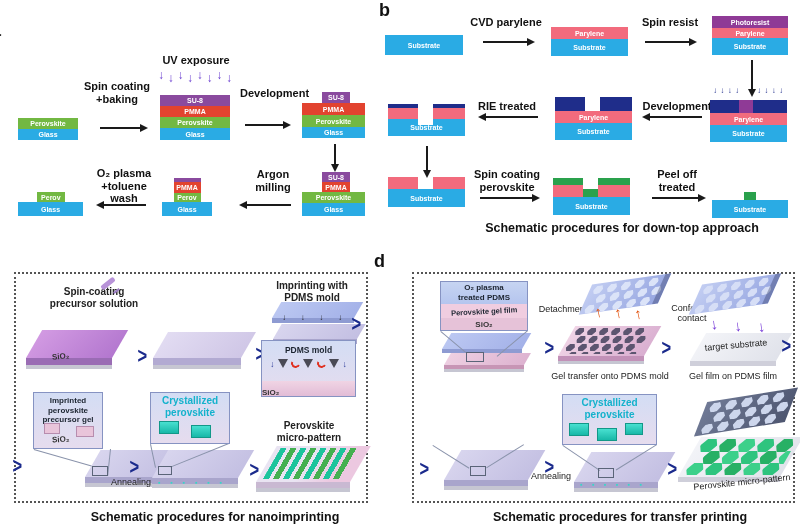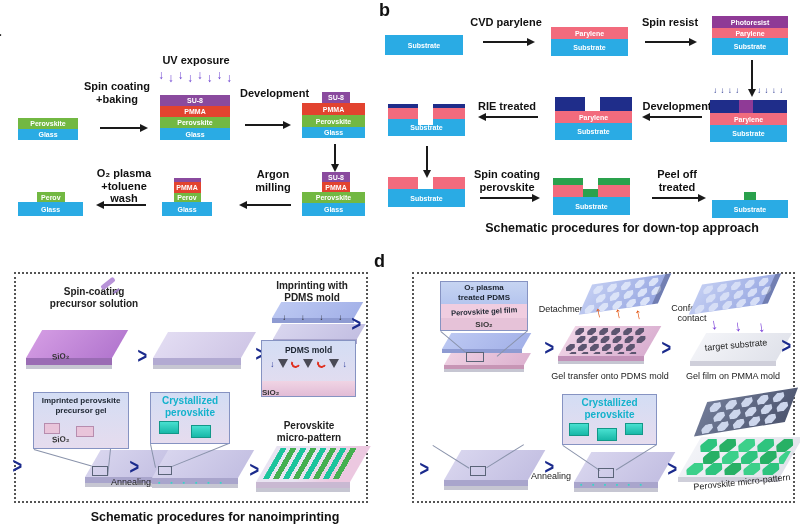--- a/index.html
+++ b/index.html
@@ -390,21 +390,21 @@
   <span class="abs chev" style="left:13px;top:456px">&gt;</span>
 
   <div class="slab" style="left:85px;top:450px">
     <div class="top lavtop" style="width:82px;height:27px"></div>
     <div class="lavfront" style="width:82px;height:6px"></div>
     <div class="grayedge" style="width:82px;height:4px"></div>
   </div>
   <div class="tail" style="left:34px;top:449px;width:60px;transform:rotate(16deg)"></div>
   <div class="tail" style="left:111px;top:449px;width:27px;transform:rotate(96deg)"></div>
   <div class="crect" style="left:92px;top:466px;width:16px;height:10px"></div>
-  <div class="inset" style="left:33px;top:392px;width:96px;height:57px">
+  <div class="inset" style="left:33px;top:392px;width:70px;height:57px">
     <div class="itext" style="margin-top:3px;font-size:8px">Imprinted perovskite
 precursor gel</div>
     <div class="pinkblock" style="left:10px;top:30px;width:16px;height:11px"></div>
     <div class="pinkblock" style="left:42px;top:33px;width:18px;height:11px"></div>
     <span class="sio2" style="position:absolute;left:18px;top:42px;transform:rotate(-4deg)">SiO₂</span>
   </div>
 
   <span class="abs chev" style="left:130px;top:457px">&gt;</span>
   <div class="abs smalltext" style="left:106px;top:477px;width:50px">Annealing</div>
 
@@ -559,21 +559,21 @@
   <div class="abs glyphs conf" style="left:710px;top:312px;width:54px">
       <span>↓</span>
       <span>↓</span>
       <span>↓</span>
     </div>
   <div class="slab" style="left:690px;top:333px">
     <div class="top whitetop" style="width:86px;height:28px"></div>
     <div class="whitefront" style="width:86px;height:5px"></div>
   </div>
   <div class="abs smalltext" style="left:696px;top:340px;width:80px;transform:rotate(-5deg)">target substrate</div>
-  <div class="abs smalltext" style="left:733px;top:371px;transform:translateX(-50%);white-space:nowrap">Gel film on PMMA mold</div>
+  <div class="abs smalltext" style="left:733px;top:371px;transform:translateX(-50%);white-space:nowrap">Gel film on PDMS film</div>
   <span class="abs chev" style="left:782px;top:336px">&gt;</span>
 
   <span class="abs chev" style="left:420px;top:459px">&gt;</span>
   <div class="slab" style="left:444px;top:450px">
     <div class="top lavtop" style="width:84px;height:30px"></div>
     <div class="lavfront" style="width:84px;height:6px"></div>
     <div class="grayedge" style="width:84px;height:4px"></div>
   </div>
   <div class="tail" style="left:433px;top:445px;width:43px;transform:rotate(32deg)"></div>
   <div class="tail" style="left:524px;top:445px;width:44px;transform:rotate(148deg)"></div>
@@ -643,14 +643,15 @@
           <div class="hex" style="left: 19px; top: 24px; width: 17px; height: 13px; background: rgb(46, 196, 126);"></div>
           <div class="hex" style="left: 38px; top: 24px; width: 17px; height: 13px; background: rgb(39, 176, 101);"></div>
           <div class="hex" style="left: 57px; top: 24px; width: 17px; height: 13px; background: rgb(60, 208, 138);"></div>
           <div class="hex" style="left: 76px; top: 24px; width: 17px; height: 13px; background: rgb(46, 196, 126);"></div>
         </div>
     </div>
     <div class="whitefront" style="width:102px;height:5px"></div>
   </div>
   <div class="abs smalltext" style="left:686px;top:477px;width:112px;transform:rotate(-6deg);white-space:nowrap">Perovskite micro-pattern</div>
 
+  <div class="abs caption" style="left:620px;top:510px">Schematic procedures for transfer printing</div>
 
 </div>
 
 </body></html>

